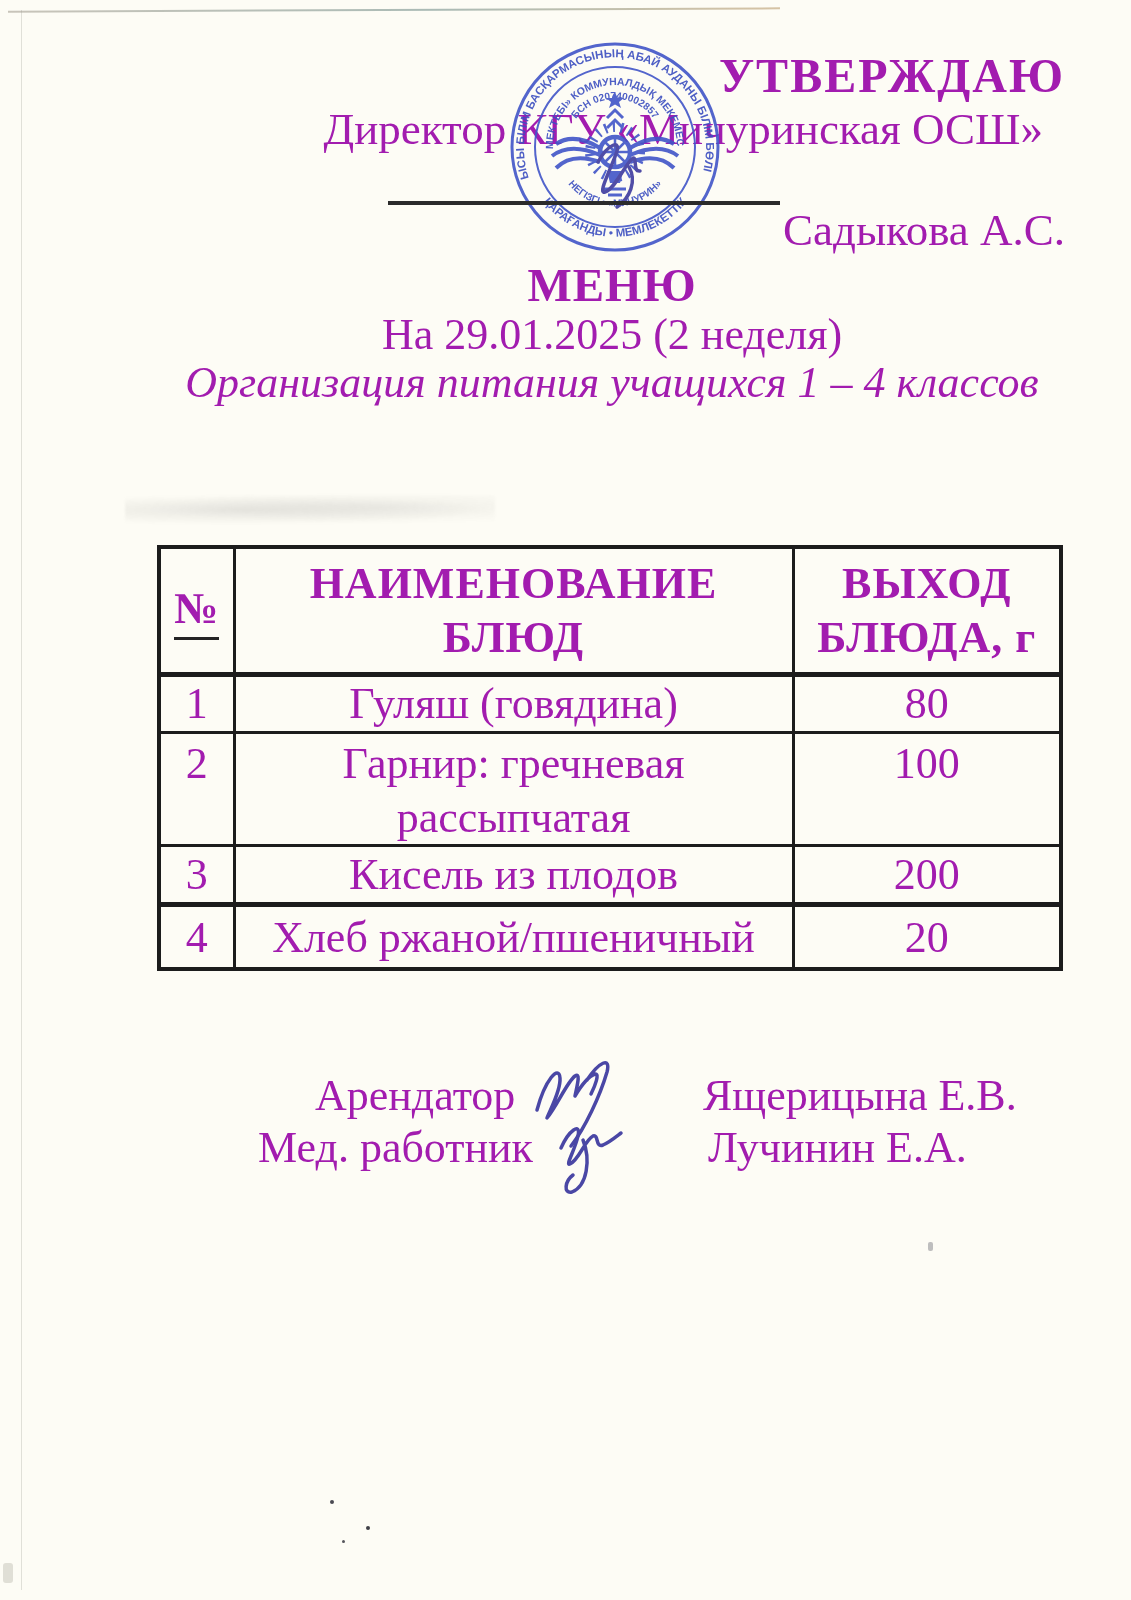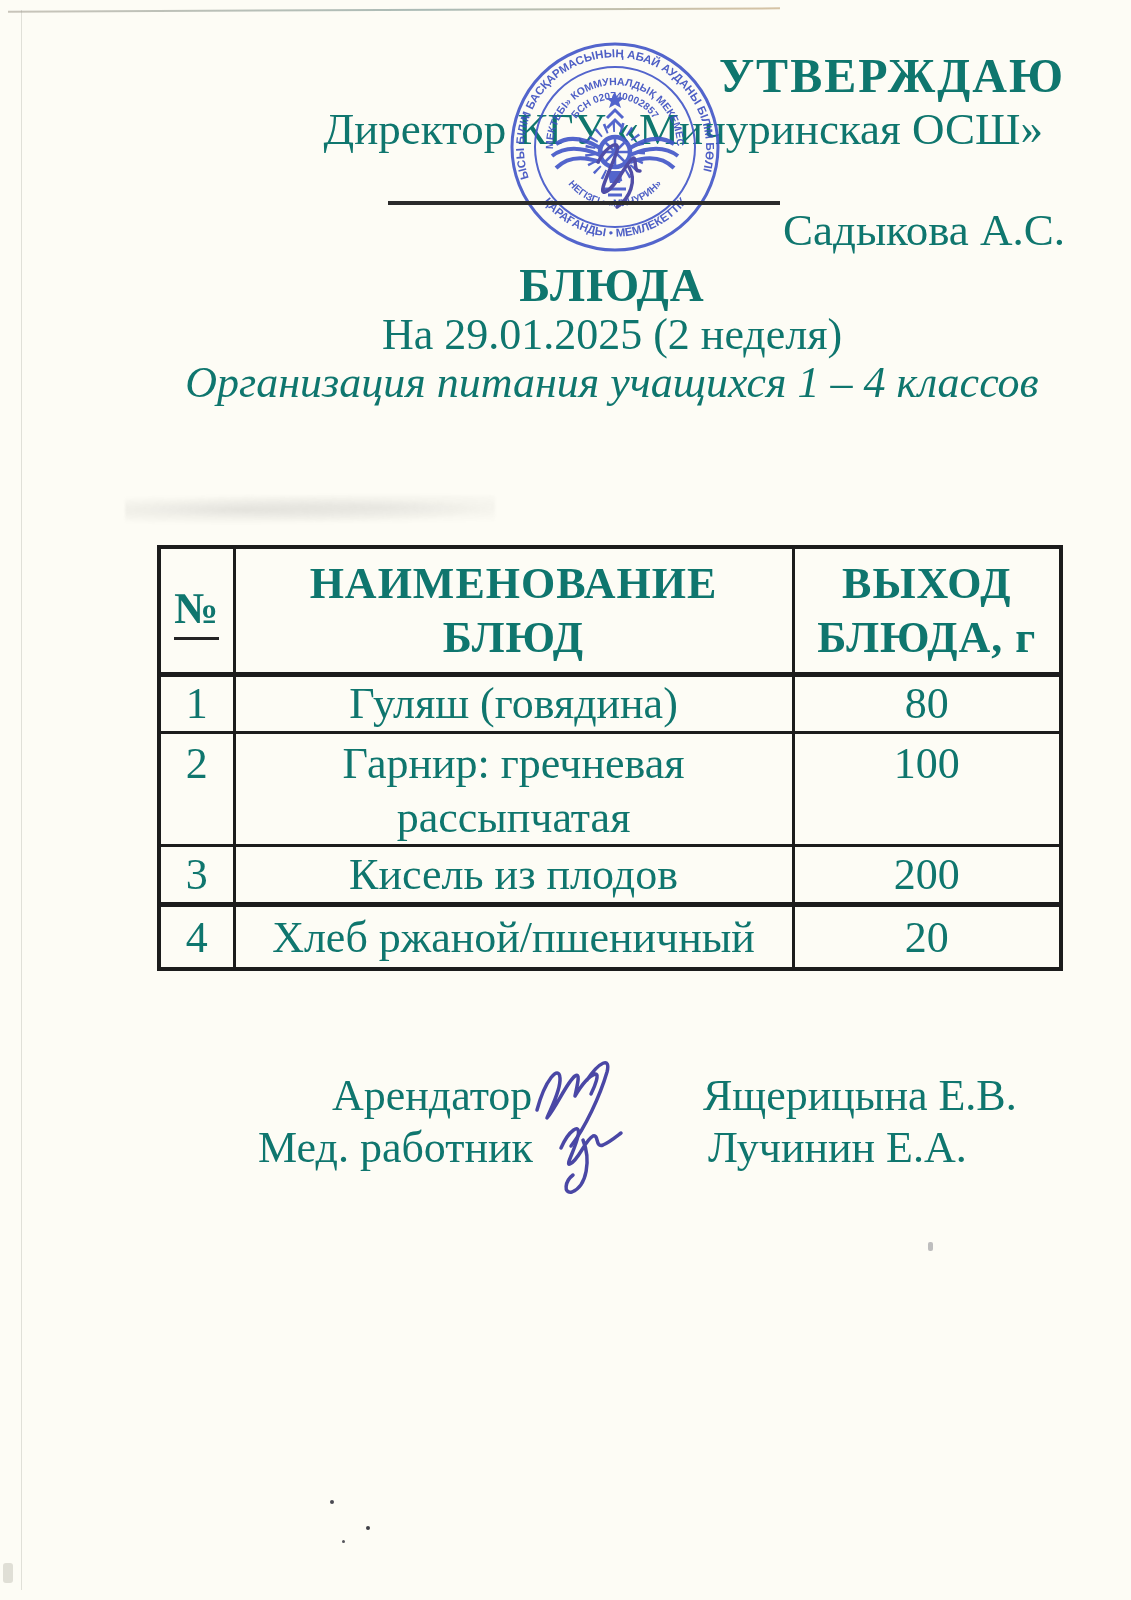--- a/index.html
+++ b/index.html
@@ -2,21 +2,21 @@
 <html><head>
 <meta charset="utf-8">
 <style>
   html,body{margin:0;padding:0;background:#e8e8e8;}
   .page{
     position:relative;
     width:1131px;height:1600px;
     background:#fdfcf5;
     overflow:hidden;
     font-family:"Liberation Serif","DejaVu Serif",serif;
-    color:#0f766e;
+    color:#a21caf;
   }
   
   .scan-top{position:absolute;left:8px;top:9px;width:772px;height:2px;
     background:linear-gradient(90deg,#b7b2a6,#8fa5a0 55%,#c9b089);opacity:.75;
     transform:rotate(-0.25deg);}
   .scan-left{position:absolute;left:21px;top:10px;width:1px;height:1580px;
     background:rgba(160,158,148,.30);}
   .smudge{position:absolute;left:125px;top:495px;width:370px;height:30px;
     background:radial-gradient(ellipse at 30% 50%,rgba(110,110,110,.14),rgba(110,110,110,0) 70%),
                radial-gradient(ellipse at 70% 40%,rgba(120,120,120,.10),rgba(120,120,120,0) 65%);
@@ -69,21 +69,21 @@
   .w1{max-width:500px;}
   .w2{max-width:250px;}
   .dishwrap{max-width:440px;margin:0 auto;}
   tr.r1 td{height:53px;}
   tr.r2 td{height:100px;vertical-align:top;padding-top:3px;}
   tr.r3 td{height:55px;border-bottom:5px solid #1c1c1c;}
   tr.r4 td{height:60px;}
 
   
   .sig-role,.sig-name{position:absolute;font-size:44px;white-space:nowrap;}
-  .role1{left:332px;top:1070px;}
+  .role1{left:315px;top:1070px;}
   .name1{left:703px;top:1070px;}
   .role2{left:238px;top:1122px;margin-left:20px;}
   .name2{left:708px;top:1122px;text-align:right;}
   .pen{position:absolute;left:515px;top:1028px;width:180px;height:180px;z-index:6;}
   .pen path{stroke:#4a47a5;stroke-width:3.5;fill:none;stroke-linecap:round;stroke-linejoin:round;}
 </style>
 </head>
 <body>
 
 <div class="page">
@@ -130,21 +130,21 @@
       <path d="M 122,108 Q 148,92 166,104 M 122,115 Q 152,102 170,116 M 122,122 Q 150,112 166,128" stroke-width="4"></path>
       <path d="M 99,131 L 115,131 L 112,143 L 102,143 Z" fill="#4155c8" stroke="none"></path>
       <path d="M 96,149 L 118,149 M 100,155 L 114,155" stroke-width="3"></path>
     </g>
     <path class="pen-ink" stroke-width="3.5" d="M 90,122 C 100,104 114,98 108,114 C 100,135 90,154 97,152 C 107,149 116,126 124,119 C 130,114 124,132 132,131 M 121,127 C 129,141 122,158 109,167"></path>
   </svg>
 
   <div class="sig-underline"></div>
 
   <div class="center-block">
-    <div class="menu-title">БЛЮДА</div>
+    <div class="menu-title">МЕНЮ</div>
     <div class="menu-date">На 29.01.2025 (2 неделя)</div>
     <div class="menu-subtitle">Организация питания учащихся 1 – 4 классов</div>
   </div>
 
   <div class="smudge"></div>
 
   <table class="menu-table">
     <colgroup>
         <col class="c1">
         <col class="c2">

